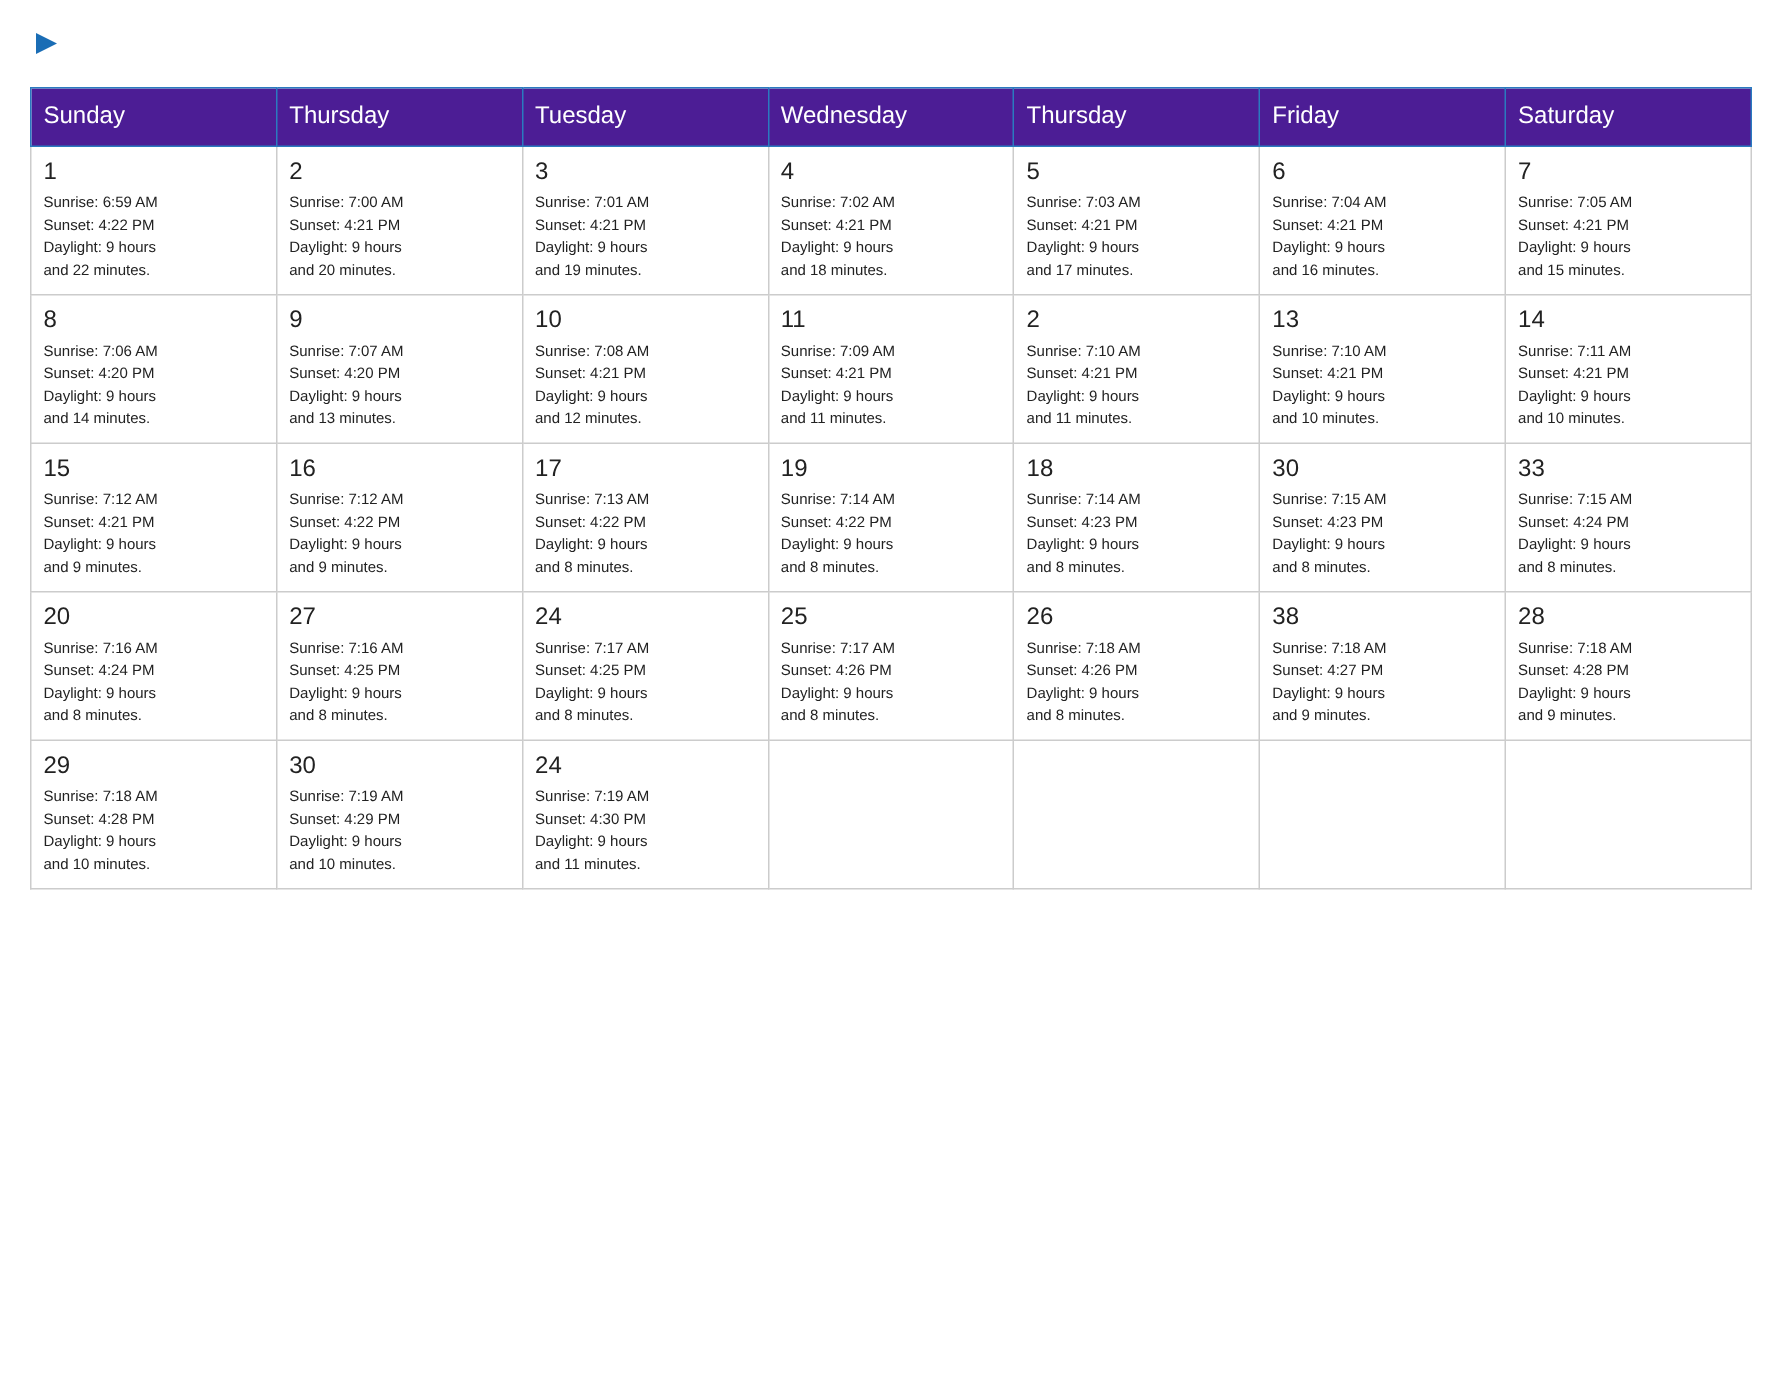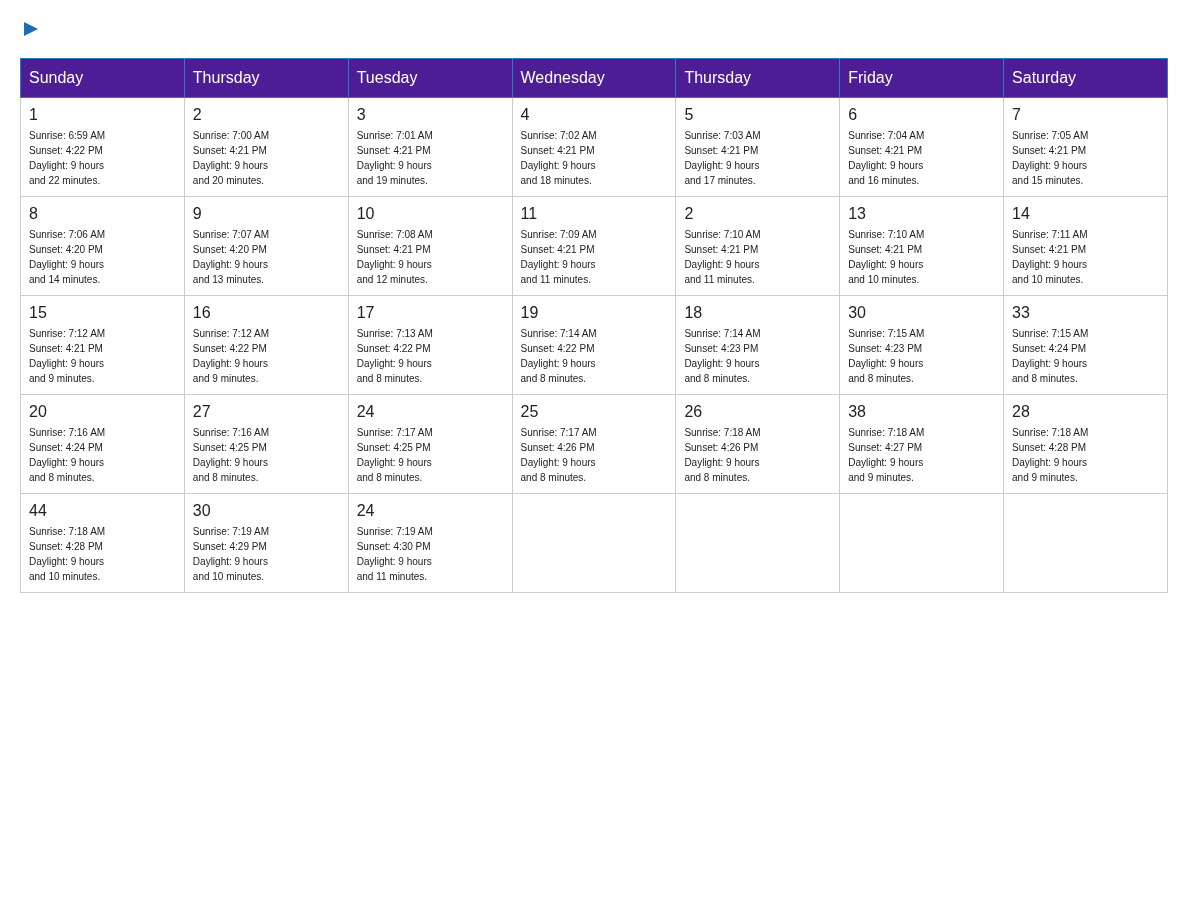--- a/index.html
+++ b/index.html
@@ -379,21 +379,21 @@
         <div class="day-info">
           Sunrise: 7:18 AM<br>
           Sunset: 4:28 PM<br>
           Daylight: 9 hours<br>
           and 9 minutes.
         </div>
       </td>
       </tr>
       <tr>
         <td>
-        <span class="day-number">44</span>
+        <span class="day-number">29</span>
         <div class="day-info">
           Sunrise: 7:18 AM<br>
           Sunset: 4:28 PM<br>
           Daylight: 9 hours<br>
           and 10 minutes.
         </div>
       </td>
         <td>
         <span class="day-number">30</span>
         <div class="day-info">

